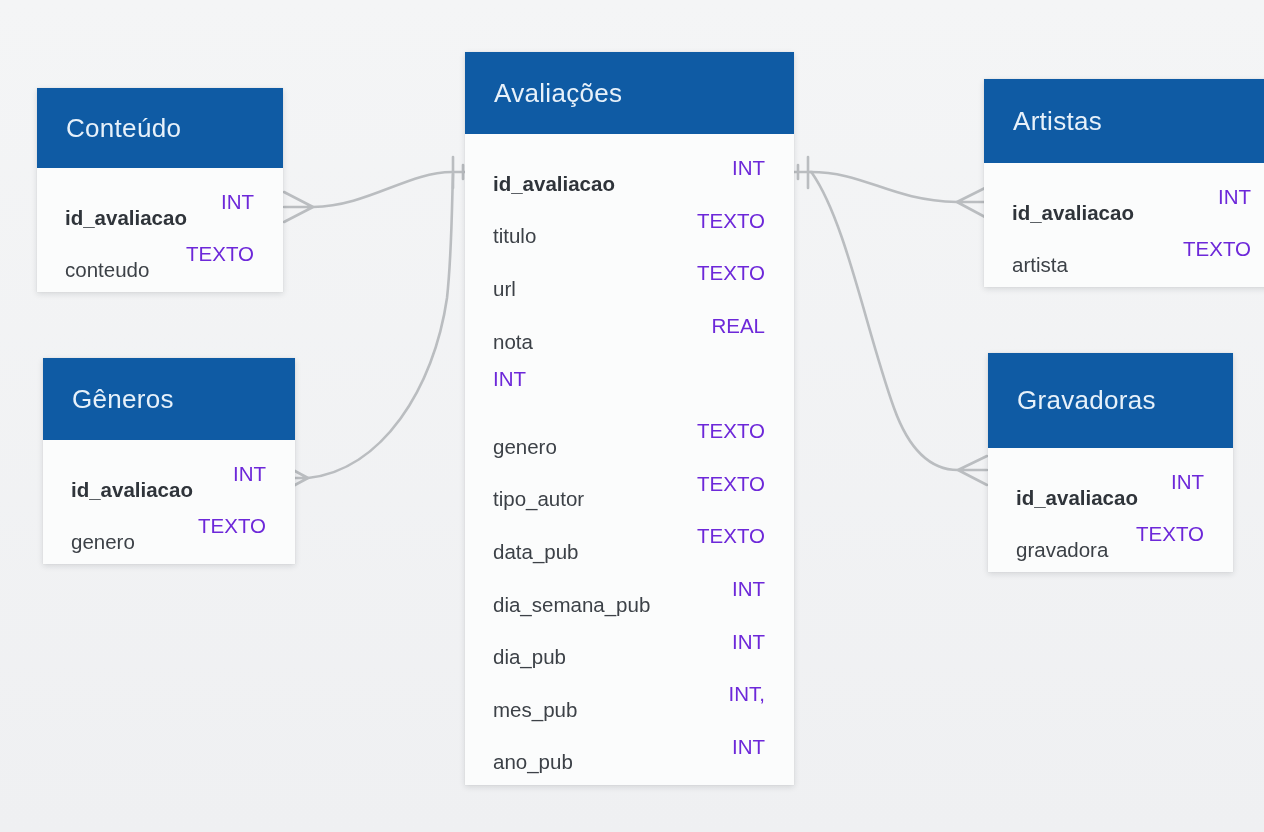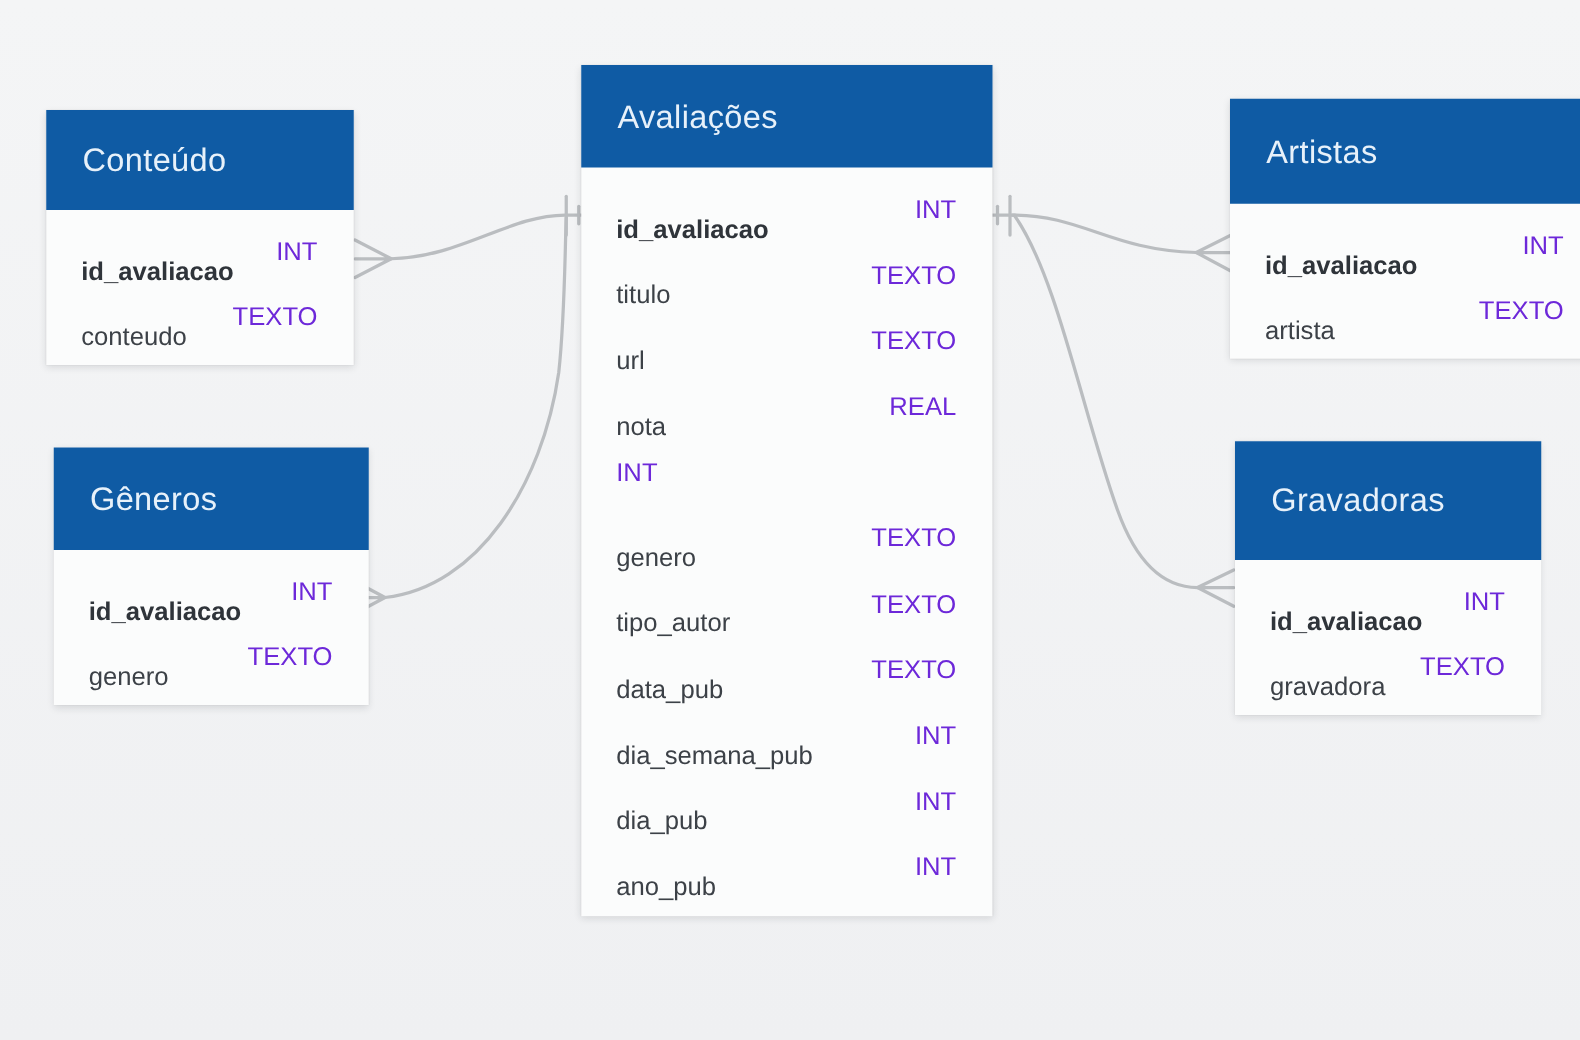--- a/index.html
+++ b/index.html
@@ -166,20 +166,24 @@
       </div>
       <div class="frow">
         <span class="fname">dia_semana_pub</span>
         <span class="ftype">INT</span>
       </div>
       <div class="frow">
         <span class="fname">dia_pub</span>
         <span class="ftype">INT</span>
       </div>
       <div class="frow">
+        <span class="fname">mes_pub</span>
+        <span class="ftype">INT,</span>
+      </div>
+      <div class="frow">
         <span class="fname">ano_pub</span>
         <span class="ftype">INT</span>
       </div>
     </div>
   </div>
 
   <div class="tbl" id="t-artistas">
     <div class="tbl-head">
       <span>Artistas</span>
     </div>

